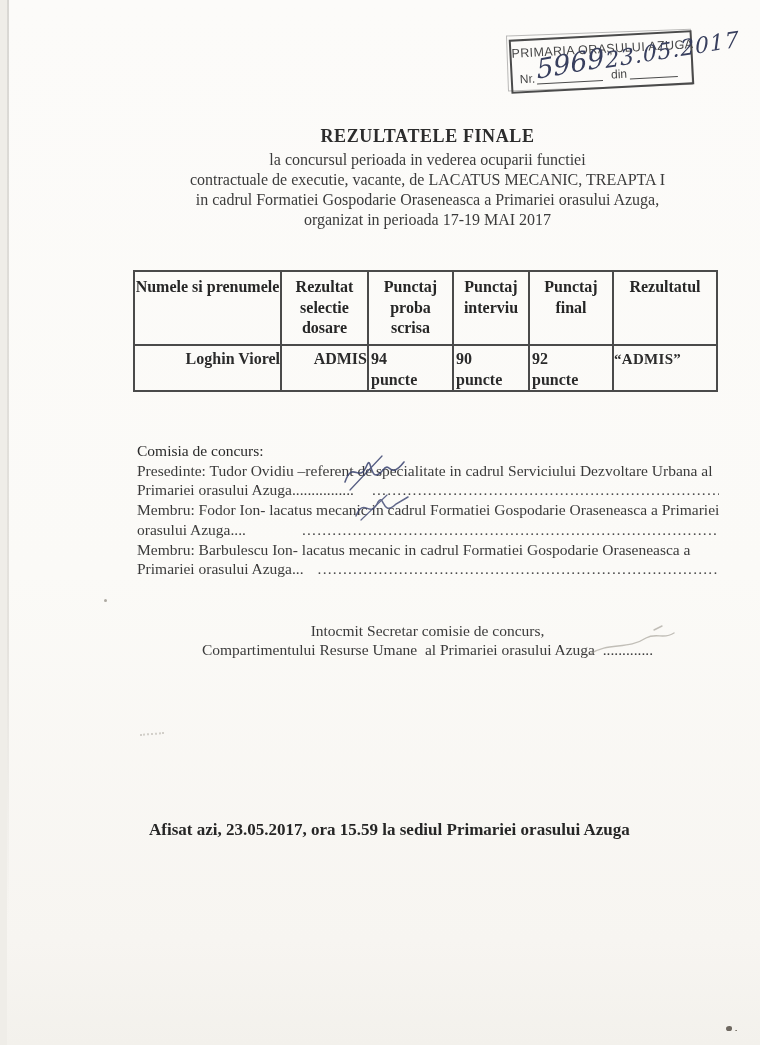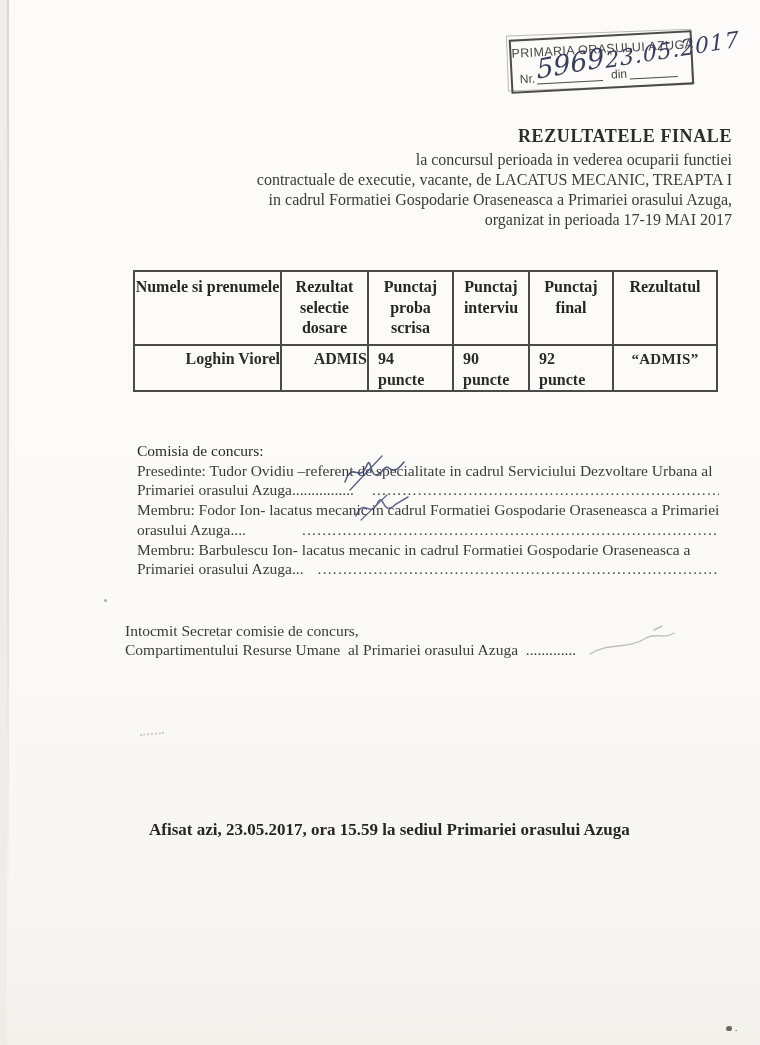--- a/index.html
+++ b/index.html
@@ -36,45 +36,45 @@
   .stamp-org { text-align:center; font-size:12.5px; letter-spacing:.4px; padding-top:5px; white-space:nowrap; }
   .stamp-row { position:absolute; left:7px; bottom:5px; right:6px; display:flex; align-items:flex-end; font-size:12px; }
   .stamp-line { border-bottom:1.5px solid #4b4b4b; height:12px; }
   .stamp-line.nr  { width:66px; margin:0 8px 1px 2px; }
   .stamp-line.din { width:48px; margin:0 0 1px 3px; }
   .hand { font-family:"DejaVu Serif","Liberation Serif",serif; font-style:italic; color:#383f5e; }
   .hand-nr  { position:absolute; left:24px; top:9px; font-size:27px; transform:rotate(-7deg) skewX(-6deg); }
   .hand-din { position:absolute; left:93px; top:4px; font-size:22px; white-space:nowrap; transform:rotate(-6deg) skewX(-6deg); letter-spacing:1px; }
 
   
-  .title-block { position:absolute; left:147px; top:126px; width:585px; text-align:right; }
+  .title-block { position:absolute; left:135px; top:126px; width:585px; text-align:center; }
   .doc-title { font-size:18px; font-weight:bold; letter-spacing:.6px; color:#2c2c2c; margin-bottom:3px; }
   .subtitle-line { font-size:16px; line-height:20px; color:#3b3b3b; white-space:pre; }
 
   
   .tbl-wrap { position:absolute; left:133px; top:270px; }
   table { border-collapse:collapse; table-layout:fixed; }
   th,td { border:2px solid #4a4a4a; vertical-align:top; font-size:16px; line-height:20.5px; }
   th { font-weight:bold; color:#262626; text-align:center; padding-top:5px; height:74px; }
   td { font-weight:bold; color:#2b2b2b; padding-top:3px; height:43px; }
   td.c { text-align:right; }
-  td.l { text-align:left; padding-left:9px; }
-  td.q { text-align:center; font-size:15px; letter-spacing:.3px; }
+  td.l { text-align:left; padding-left:2px; }
+  td.q { font-size:15px; letter-spacing:.3px; }
 
   
   .commission { position:absolute; left:137px; top:441px; width:582px; font-size:15.5px; line-height:19.7px; color:#3b3b3b; }
   .c-head { font-weight:normal; color:#2a2a2a; }
   .c-line { display:flex;align-items:center; }
   .c-line .t { white-space:pre; }
   .c-line .dots { flex:1; overflow:hidden; white-space:nowrap; letter-spacing:1.2px; color:#4a4a4a; }
   .gap-a { margin-left:18px; } .gap-b { margin-left:56px; } .gap-c { margin-left:14px; }
   .jline { display:block; text-align:justify; text-align-last:justify; white-space:normal; }
 
   
-  .prepared { position:absolute; left:125px; top:621px; width:585px; font-size:15.5px; line-height:19.4px; color:#3b3b3b; }
+  .prepared { position:absolute; left:135px; top:621px; width:585px; text-align:center; font-size:15.5px; line-height:19.4px; color:#3b3b3b; }
   .prepared div { white-space:pre; }
 
   
   .footer-note { position:absolute; left:137px; top:820px; font-size:17px; font-weight:bold; color:#262626; white-space:pre;margin-left:12px; }
 
   
   .sig { position:absolute; pointer-events:none; }
   .faint-dash { position:absolute; left:140px; top:733px; width:24px; border-top:2px dotted #b3afa6; opacity:.55; transform:rotate(-4deg); }
   .tiny-dot { position:absolute; left:104px; top:599px; width:3px; height:3px; background:#9a958c; border-radius:50%; opacity:.8; }
   .corner-speck { position:absolute; left:726px; top:1026px; width:6px; height:5px; background:#575048; border-radius:60% 40% 50% 50%; box-shadow:7px 2px 0 -2px #6e675d; opacity:.85; }

